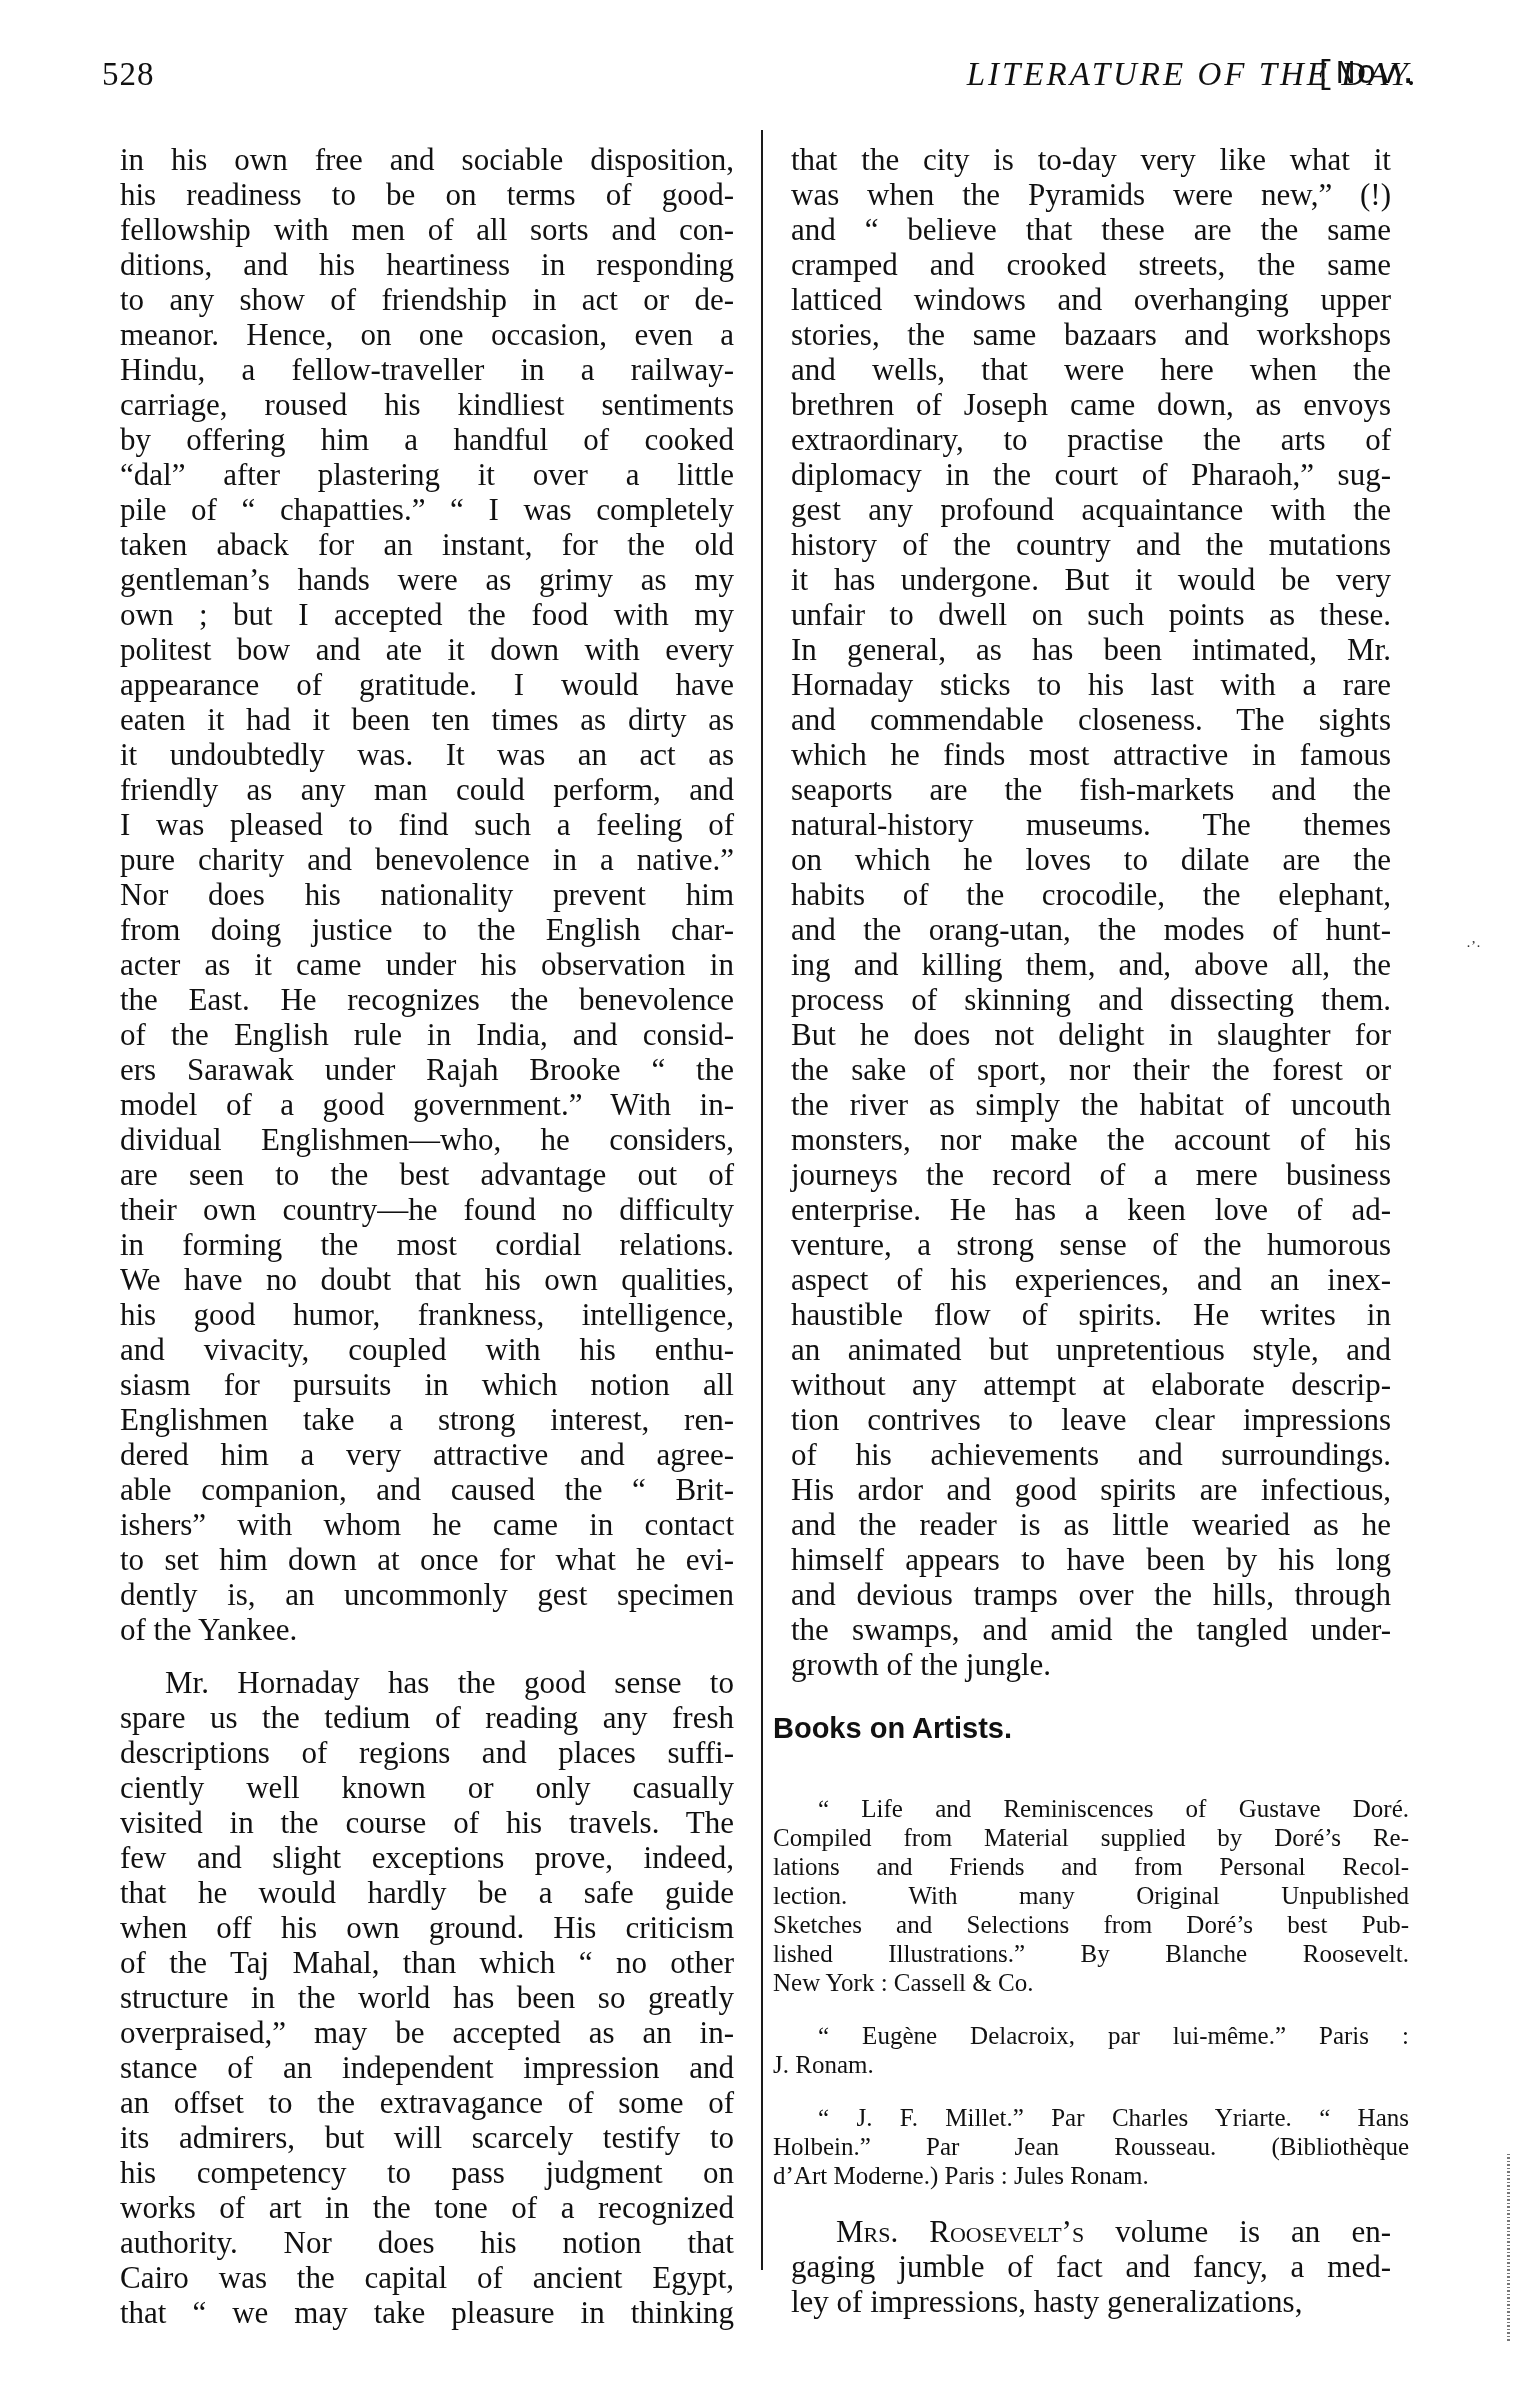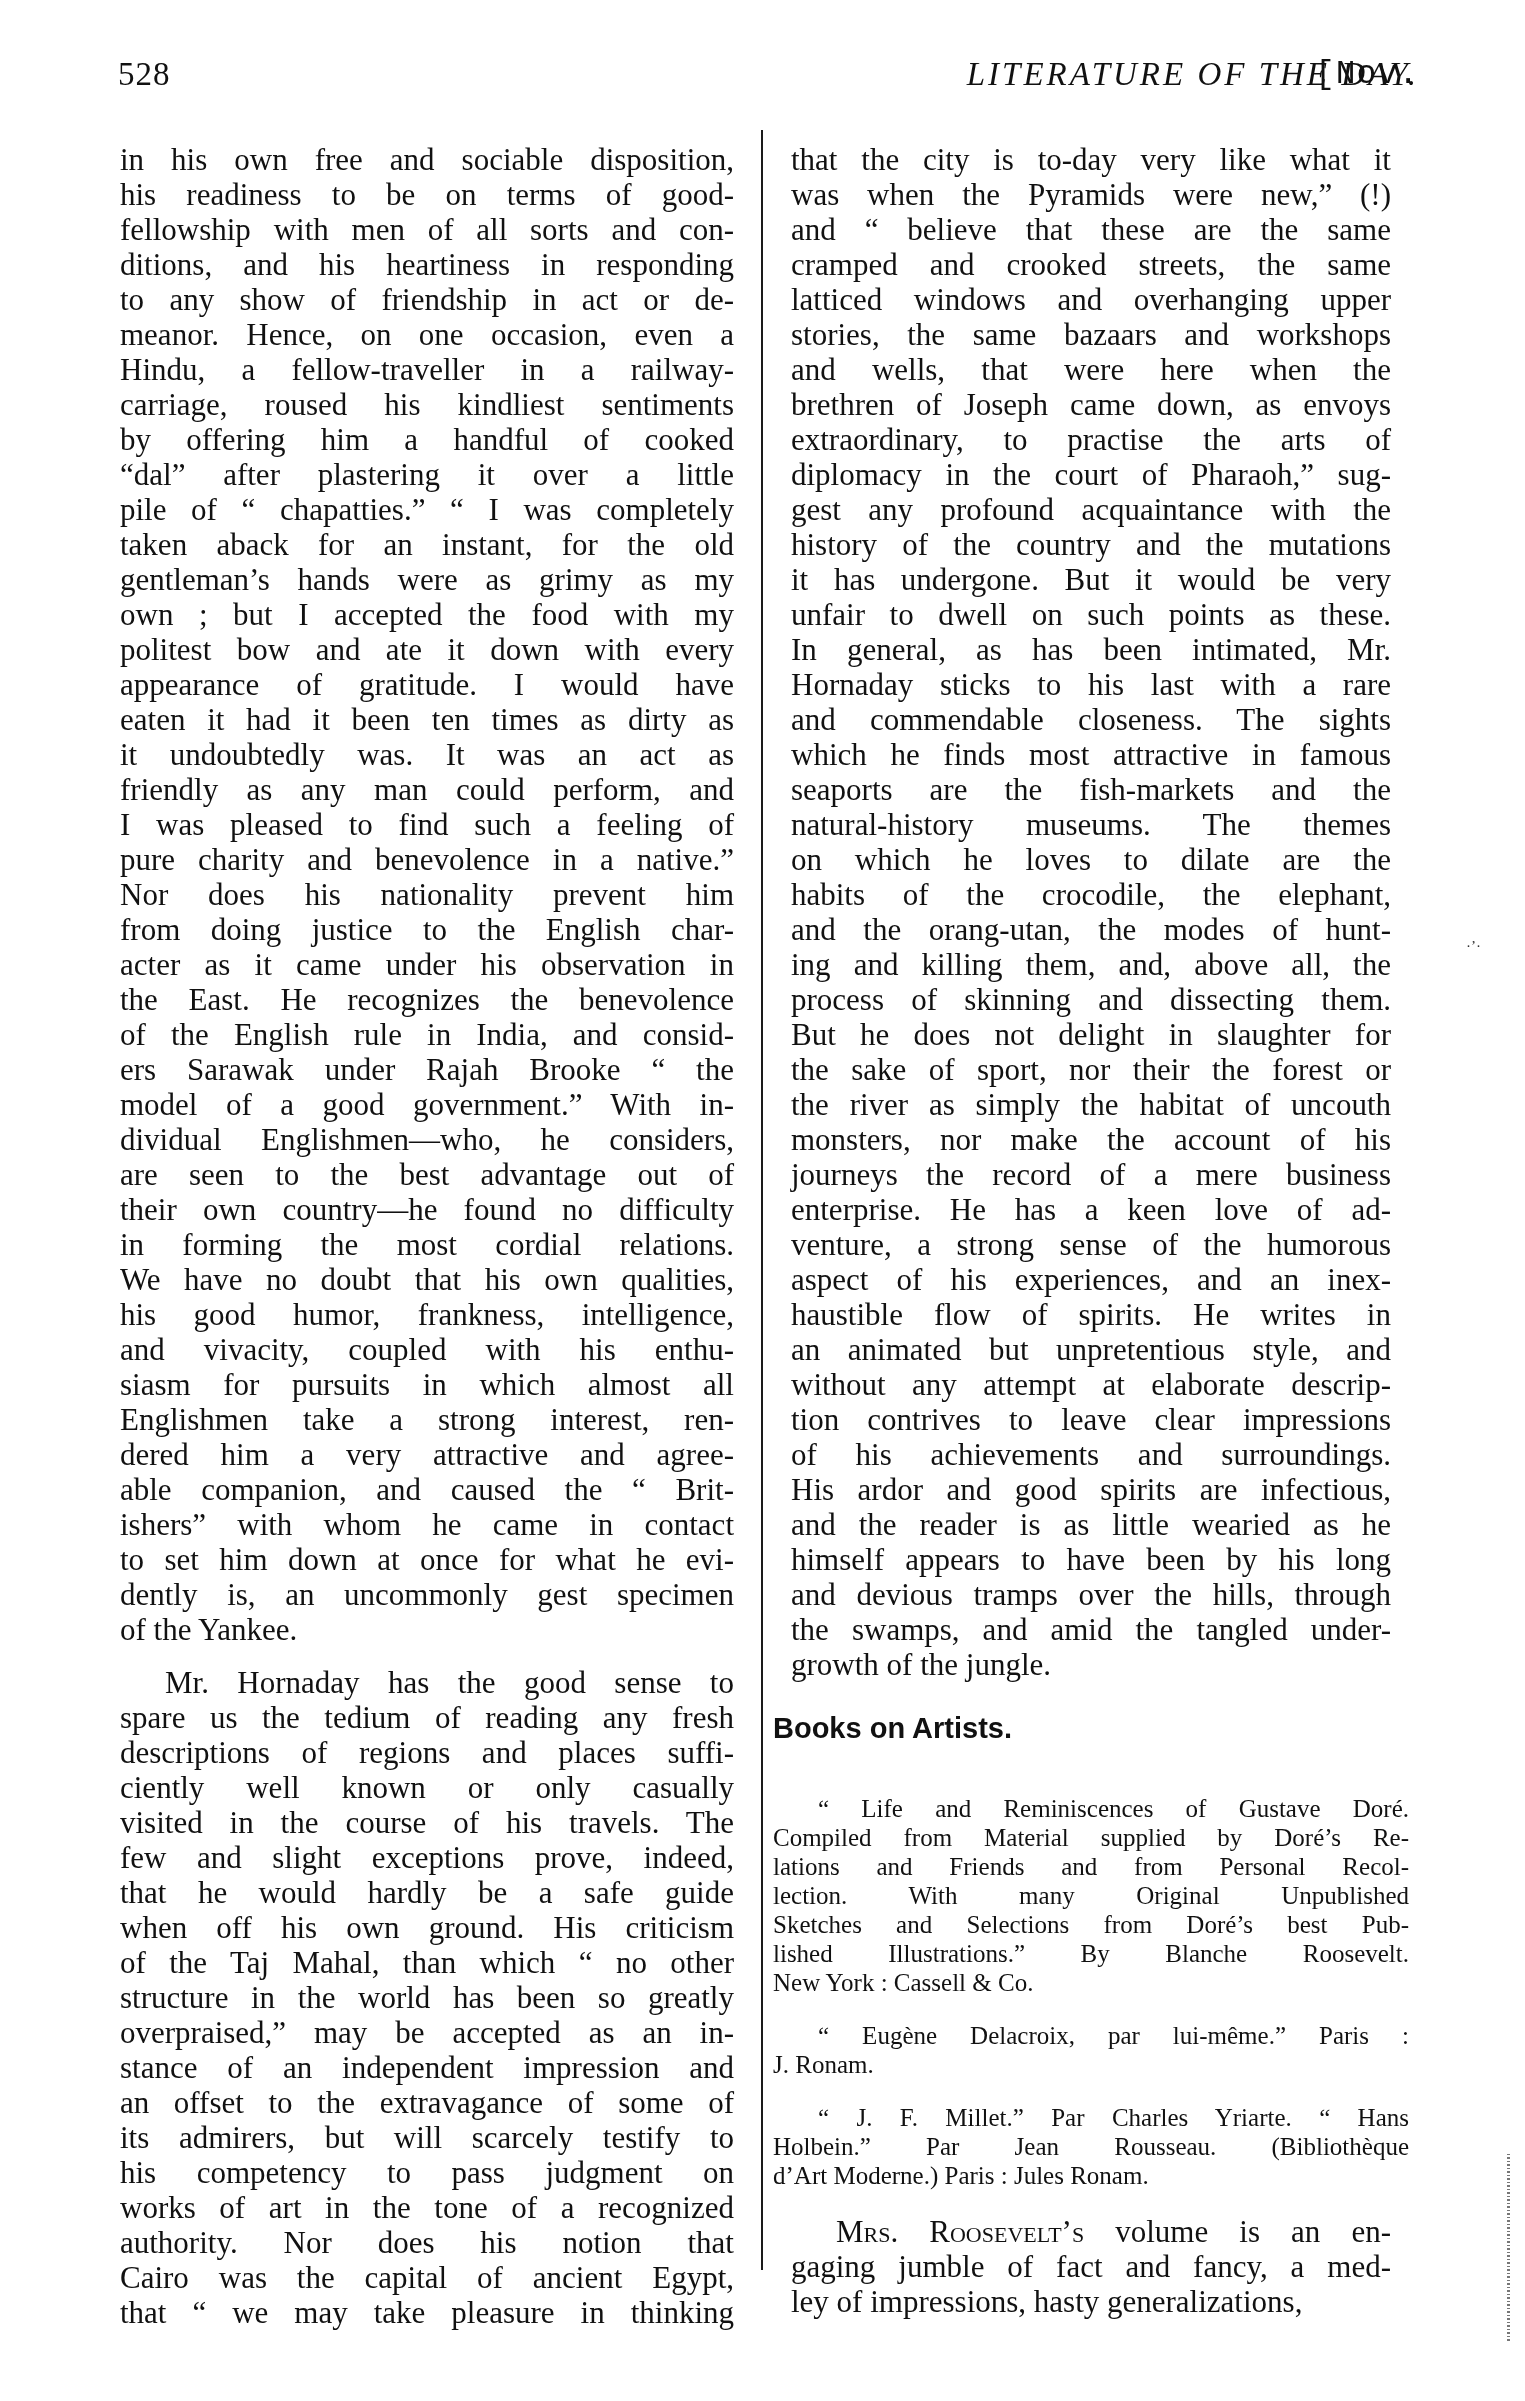--- a/index.html
+++ b/index.html
@@ -5,21 +5,21 @@
   html, body { margin: 0; padding: 0; background: #ffffff; }
   body {
     width: 1525px; height: 2401px; position: relative; overflow: hidden;
     font-family: "Liberation Serif", "DejaVu Serif", serif;
     color: #111111;
   }
   .running-head {
     position: absolute; left: 102px; top: 52px; width: 1317px; height: 45px;
     font-size: 33px; line-height: 45px;
   }
-  .running-head .page-number { position: absolute; left: 0; top: 0; letter-spacing: 1px; margin-left: 16px; }
+  .running-head .page-number { position: absolute; left: 0; top: 0; letter-spacing: 1px; }
   .running-head .journal-title {
     position: absolute; left: 0; right: 0; top: 0; text-align: right;
     font-style: italic; letter-spacing: 3px;
   }
   .running-head .month { position: absolute; right: 0; top: 0; letter-spacing: 1px; font-family: Liberation Mono, monospace; }
 
   .col {
     position: absolute; top: 124px;
     font-size: 31px; line-height: 35px;
     text-align: justify;
@@ -93,21 +93,21 @@
       <span class="line">of the English rule in India, and consid-</span>
       <span class="line">ers Sarawak under Rajah Brooke “ the</span>
       <span class="line">model of a good government.”  With in-</span>
       <span class="line">dividual Englishmen—who, he considers,</span>
       <span class="line">are seen to the best advantage out of</span>
       <span class="line">their own country—he found no difficulty</span>
       <span class="line">in forming the most cordial relations.</span>
       <span class="line">We have no doubt that his own qualities,</span>
       <span class="line">his good humor, frankness, intelligence,</span>
       <span class="line">and vivacity, coupled with his enthu-</span>
-      <span class="line">siasm for pursuits in which almost all</span>
+      <span class="line">siasm for pursuits in which notion all</span>
       <span class="line">Englishmen take a strong interest, ren-</span>
       <span class="line">dered him a very attractive and agree-</span>
       <span class="line">able companion, and caused the “ Brit-</span>
       <span class="line">ishers” with whom he came in contact</span>
       <span class="line">to set him down at once for what he evi-</span>
       <span class="line">dently is, an uncommonly gest specimen</span>
       <span class="line last">of the Yankee.</span>
     </p>
   <p id="left-p2">
       <span class="line indent">Mr. Hornaday has the good sense to</span>

